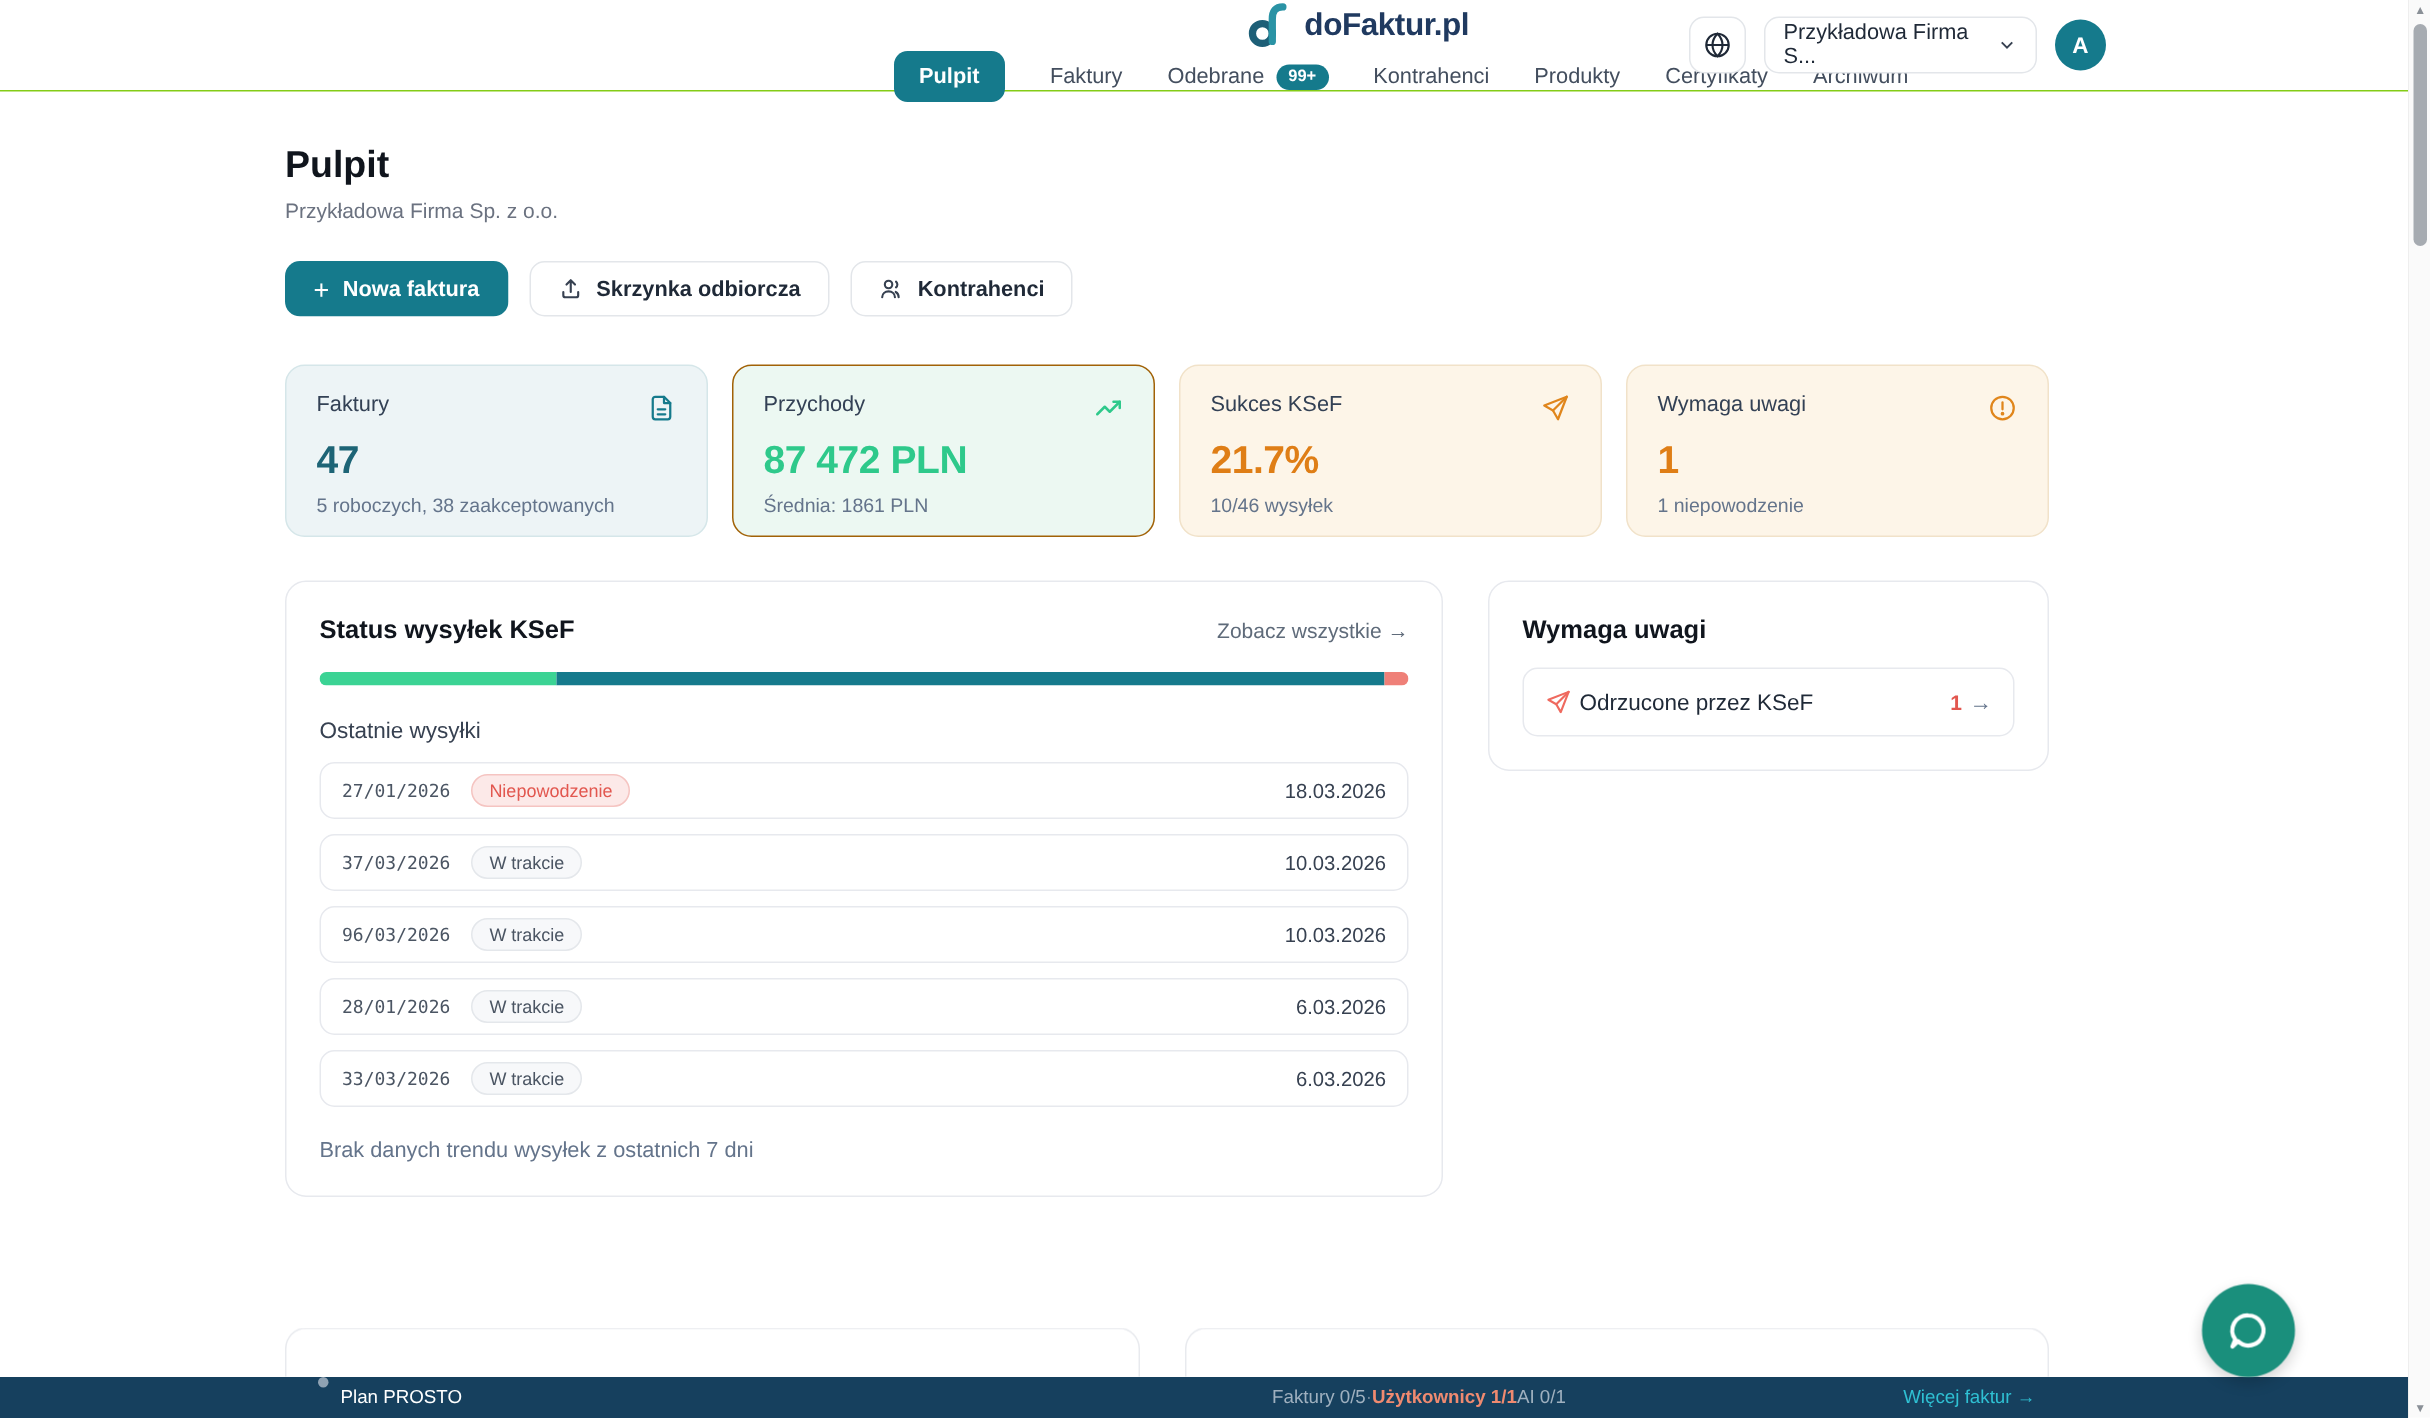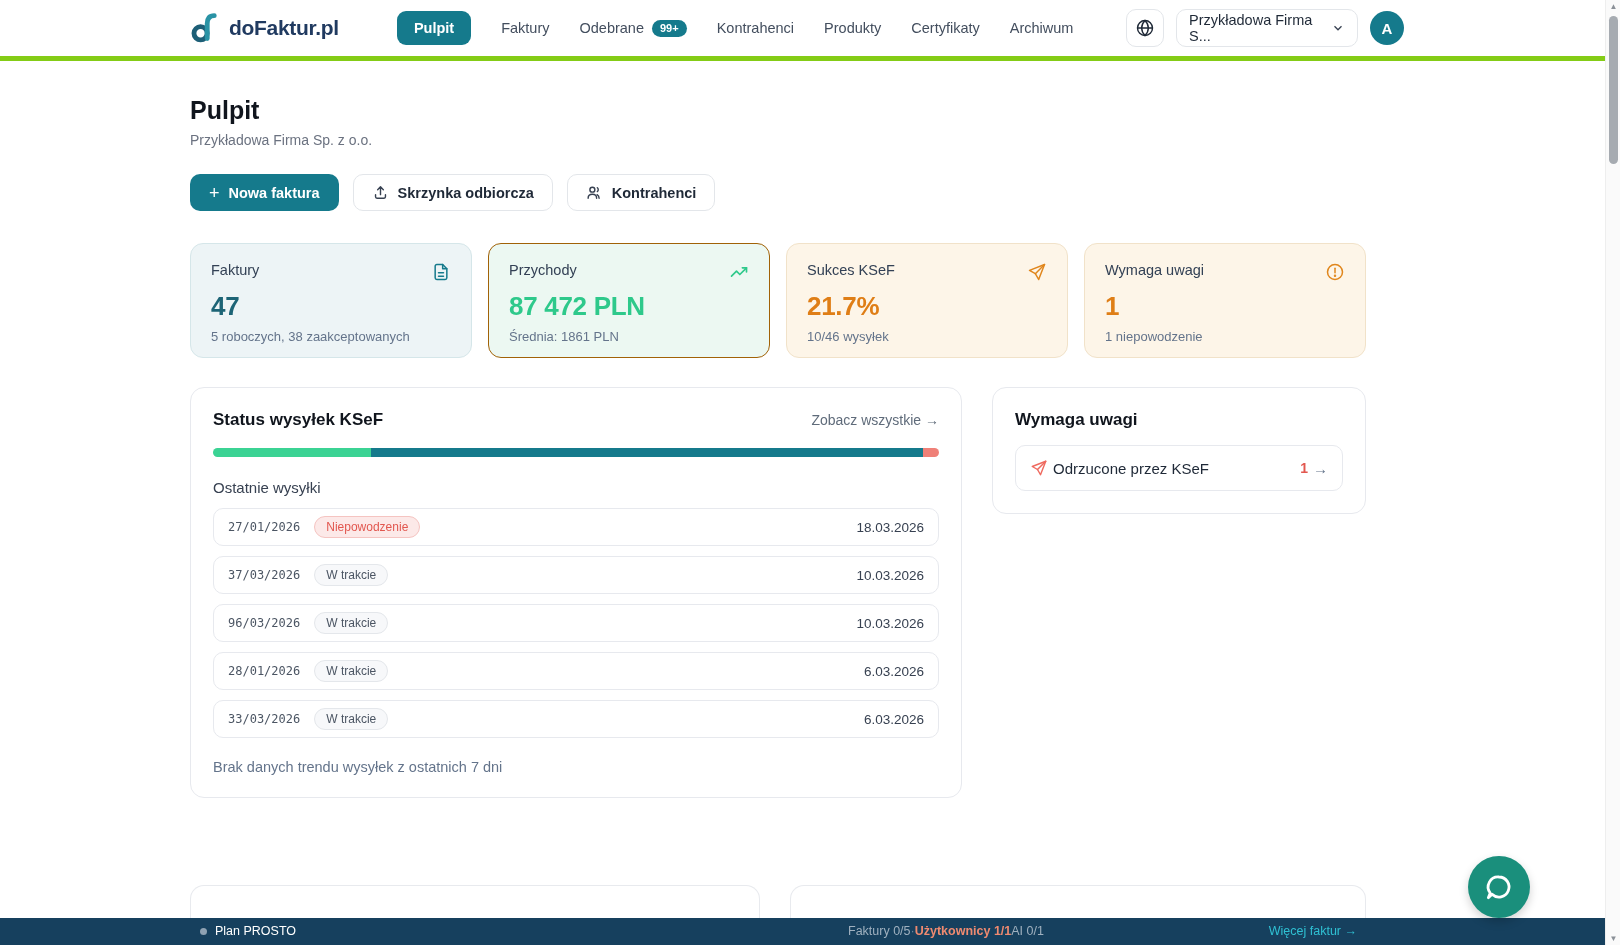--- a/index.html
+++ b/index.html
@@ -1,21 +1,21 @@
 <!DOCTYPE html>
 <html style="--brand-teal: #157a8c; --value-teal: #1d6476; --green: #2ec98b; --orange: #df7e16; --error: #e2574f; --footer-bg: #16405e; --footer-link: #2fc0d3; --footer-highlight: #ef8a70; --chat: #1a8f7c;"><head>
 <meta charset="utf-8">
 <style>
   * { margin:0; padding:0; box-sizing:border-box; }
   html,body { width:1620px; height:945px; overflow:hidden; background:#fff;
     font-family:"Liberation Sans", sans-serif; color:#1f2937; }
 
   
-  .topbar { position:relative; height:61px; background:#fff; border-bottom:5px solid #84cc16;
-    display:flex; align-items:center; padding-left:190px; }
+  .topbar { position:relative; height:61px; background:#fff; border-bottom:1px solid #84cc16;
+    display:flex; align-items:center; padding-left:190px;flex-direction:column; }
   .logo { display:flex; align-items:center; gap:9px; cursor:pointer; }
   .logo-text { font-size:21px; font-weight:700; color:#203a60; letter-spacing:-0.3px; }
   .nav { display:flex; align-items:center; gap:30px; margin-left:58px; }
   .nav-item { font-size:14.5px; color:#434e5e; cursor:pointer; white-space:nowrap; display:flex; align-items:center; gap:8px; }
   .nav-item.active { background:var(--brand-teal); color:#fff; font-weight:600; padding:9px 17px; border-radius:9px; }
   .nav-badge { background:var(--brand-teal); color:#fff; font-size:11px; font-weight:700;
     padding:3px 8px; border-radius:999px; line-height:1; }
   .topbar-right { position:absolute; right:216px; top:50%; transform:translateY(-50%);
     display:flex; align-items:center; gap:12px; }
   .icon-btn { width:38px; height:38px; border:1px solid #e3e6ea; border-radius:10px; background:#fff;
@@ -83,21 +83,21 @@
   .attn-arrow { font-size:15px; color:#64748b; }
 
   
   .peek-card { position:fixed; bottom:27px; height:33px; background:#fff;
     border:1px solid #e8eaee; border-bottom:none; border-radius:14px 14px 0 0; }
   .peek-left { left:190px; width:570px; }
   .peek-right { left:790px; width:576px; }
   .footer { position:fixed; left:0; right:15px; bottom:0; height:27px; background:var(--footer-bg);
     color:#fff; font-size:12.5px; z-index:5; }
   .footer span { line-height:27px; }
-  .plan { position:absolute; left:200px; display:flex; align-items:center; gap:8px; }
+  .plan { position:absolute; left:212px; display:flex; gap:8px; }
   .plan-dot { width:7px; height:7px; border-radius:50%; background:#8fa2b3; }
   .usage { position:absolute; left:848px; display:flex; align-items:center; }
   .usage-muted { color:#9fb0bf; }
   .usage-sep { color:#6e8497; }
   .usage-hot { color:var(--footer-highlight); font-weight:600; }
   .footer-link { position:absolute; right:248px; color:var(--footer-link); cursor:pointer; }
 
   .chat-fab { position:fixed; right:90px; bottom:27px; width:62px; height:62px; border-radius:50%;
     background:var(--chat); display:flex; align-items:center; justify-content:center;
     box-shadow:0 4px 10px rgba(0,0,0,.18); cursor:pointer; z-index:6; }

